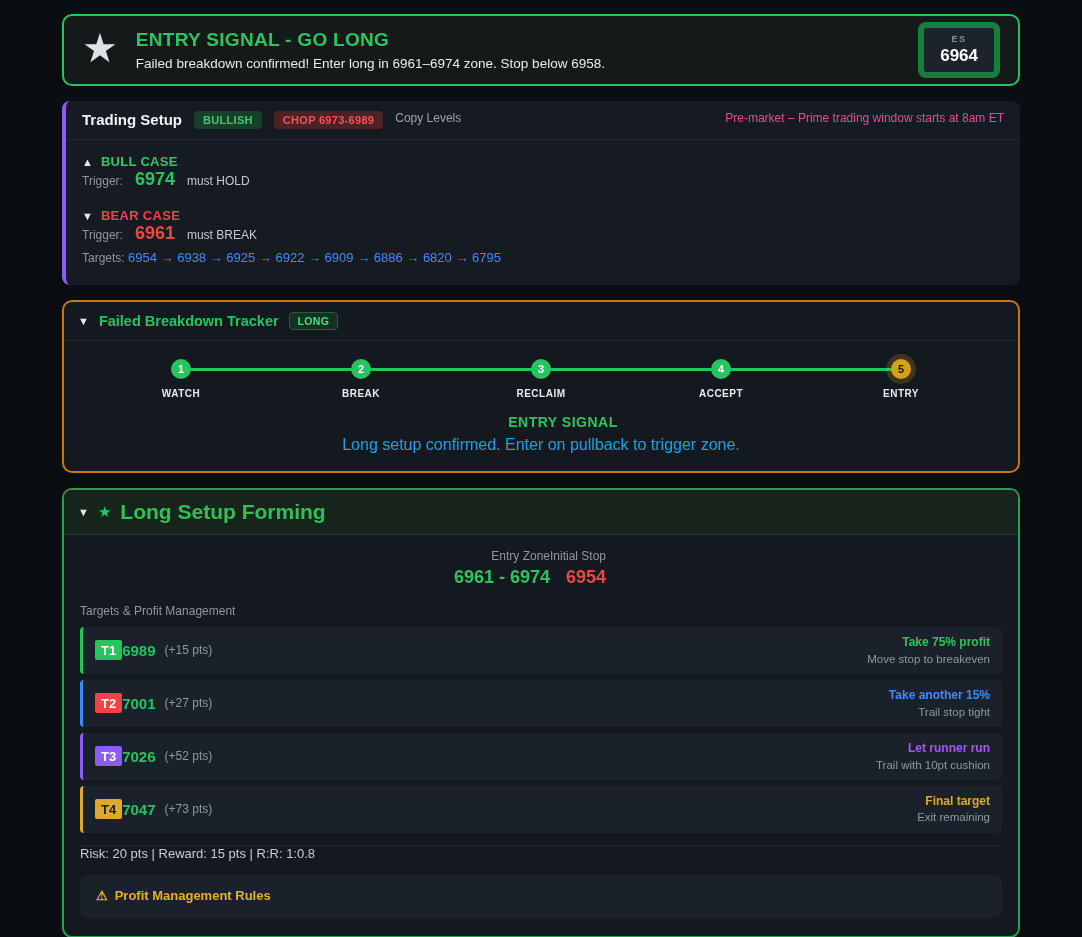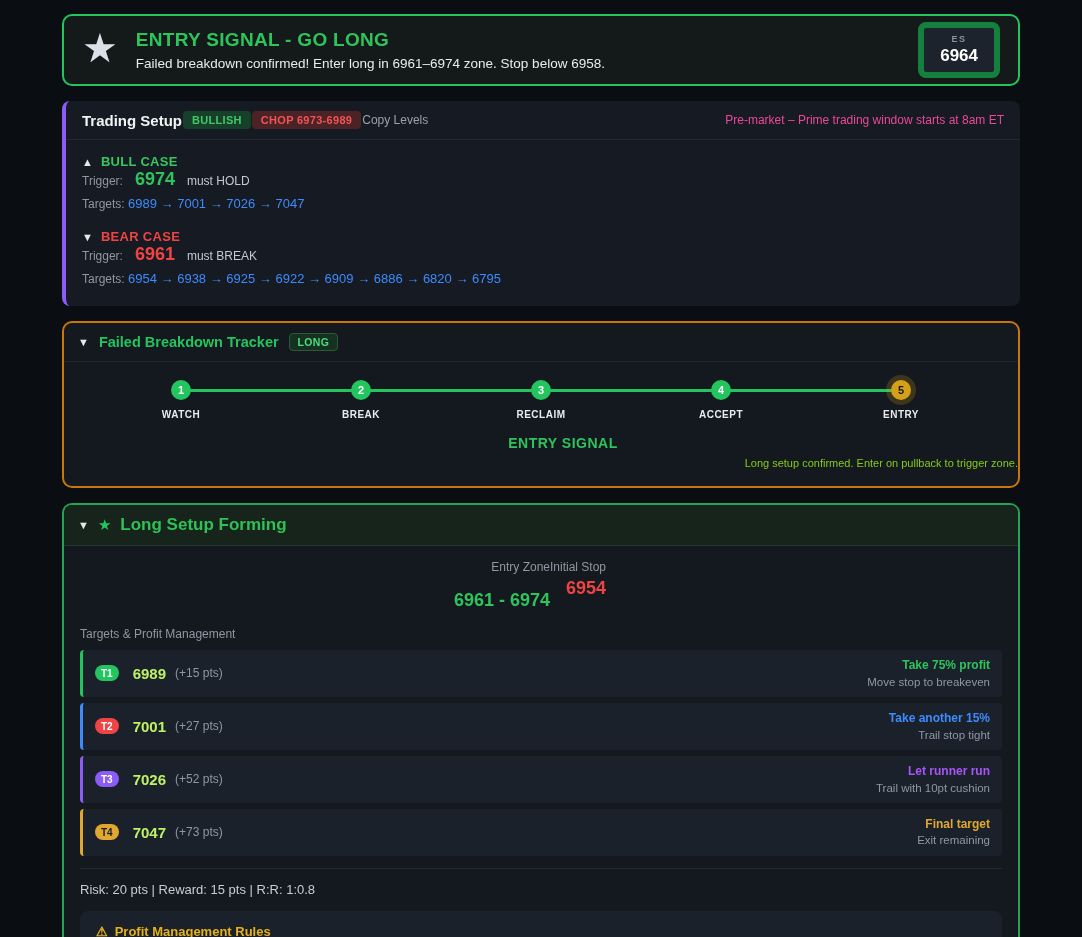--- a/index.html
+++ b/index.html
@@ -26,21 +26,21 @@
   }
   .es-sym { font-size:9px; color:#8a919e; letter-spacing:1.5px; font-weight:bold; }
   .es-price { font-size:17px; font-weight:bold; color:#ffffff; margin-top:2px; }
 
   
   .panel { background:#161a22; border-radius:8px; margin-top:15px; }
 
   
   .setup { border-left:4px solid #8b5cf6; overflow:hidden; }
   .setup-header {
-    display:flex; align-items:center; gap:1px;
+    display:flex; gap:12px;
     padding:10px 16px; border-bottom:1px solid #222834;
   }
   .setup-title { font-size:15px; font-weight:bold; color:#f1f3f5; }
   .badge { font-size:11px; font-weight:bold; padding:3px 9px; border-radius:4px; letter-spacing:.3px; }
   .badge-bullish { background:#17402a; color:#41c768; }
   .badge-chop { background:#4b2226; color:#f15555; }
   .copy-levels { font-size:12px; color:#9aa2ad; cursor:pointer; }
   .session-note { margin-left:auto; font-size:12px; color:#ec4899; }
   .setup-body { padding:14px 16px 20px 16px; }
   .case-head { display:flex; align-items:center; gap:8px; }
@@ -67,61 +67,61 @@
   .step { display:flex; flex-direction:column; align-items:center; width:70px; position:relative; }
   .step-circle {
     width:20px; height:20px; border-radius:50%; background:#22c55e; color:#fff;
     display:flex; align-items:center; justify-content:center;
     font-size:11px; font-weight:bold; z-index:1;
   }
   .step.current .step-circle { background:#d4a017; color:#14181f; box-shadow:0 0 0 5px rgba(212,160,23,.22); }
   .step-label { margin-top:9px; font-size:10px; font-weight:bold; color:#e8eaed; letter-spacing:.5px; }
   .tracker-status { text-align:center; margin:15px 0 17px 0; }
   .status-title { color:#2ec45c; font-size:14px; font-weight:bold; letter-spacing:.5px;margin-left:44px; }
-  .status-text { color:#84cc16; font-size:11px; margin-top:6px;text-align:right; }
+  .status-text { color:#0ea5e9; font-size:16px; margin-top:6px; }
 
   
   .longsetup { border:2px solid #22a455; border-radius:10px; background:#14181f; overflow:hidden; }
   .ls-header {
     display:flex; align-items:center; gap:9px; padding:10px 14px;
     background:#16241c; border-bottom:1px solid #1f3a29;
   }
   .ls-header .tri { font-size:11px; }
   .ls-star { color:#22c55e; font-size:15px; }
-  .ls-title { color:#2fc156; font-size:17px; font-weight:bold; }
+  .ls-title { color:#2fc156; font-size:21px; font-weight:bold; }
   .ls-body { padding:14px 16px 18px 16px; }
   .ls-grid { display:flex;text-align:right; }
   .ls-col1 { width:470px; }
   .ls-label { font-size:12px; color:#8f97a3; }
-  .ls-entry { font-size:18px; font-weight:bold; color:#2ec45c; margin-top:16px; }
+  .ls-entry { font-size:18px; font-weight:bold; color:#2ec45c; margin-top:4px; }
   .ls-stop { font-size:18px; font-weight:bold; color:#ef4444; margin-top:4px; }
   .tgt-label { margin:16px 0 9px 0; font-size:12px; color:#8f97a3; }
   .tgt-row {
     display:flex; align-items:center; background:#1b212b;
     border-radius:4px; padding:7px 12px; margin-bottom:6px; border-left:3px solid #22c55e;
   }
   .tgt-row.t1 { border-left-color:#22c55e; }
   .tgt-row.t2 { border-left-color:#3d8bfd; }
   .tgt-row.t3 { border-left-color:#8b5cf6; }
   .tgt-row.t4 { border-left-color:#e0a82e; }
-  .tgt-badge { font-size:10px; font-weight:bold; padding:2.5px 6px; border-radius:8px; color:#fff; }
+  .tgt-badge { font-size:13px; font-weight:bold; padding:2.5px 6px; border-radius:2px; color:#fff; }
   .t1 .tgt-badge { background:#22c55e; }
   .t2 .tgt-badge { background:#ef4444; }
   .t3 .tgt-badge { background:#8b5cf6; }
   .t4 .tgt-badge { background:#e0a82e; color:#1a1d26; }
-  .tgt-price { font-size:15px; font-weight:bold; color:#bef264; margin-left:14px; }
+  .tgt-price { font-size:15px; font-weight:bold; color:#22c55e; }
   .tgt-pts { font-size:12px; color:#8f97a3; margin-left:9px; }
   .tgt-right { margin-left:auto; text-align:right; line-height:1.4; }
   .tgt-action { font-size:12px; font-weight:bold; }
   .t1 .tgt-action { color:#2ec45c; }
   .t2 .tgt-action { color:#3d8bfd; }
   .t3 .tgt-action { color:#a855f7; }
   .t4 .tgt-action { color:#e0a82e; }
   .tgt-sub { font-size:11.5px; color:#8f97a3; }
-  .risk-line { margin-top:12px; padding-top:13px; border-top:1px solid #242a35; font-size:13px; color:#c7cdd6; }
+  .risk-line { margin-top:12px; border-top:1px solid #242a35; font-size:13px; color:#c7cdd6; }
   .rules-box { margin-top:14px; background:#1b212b; border-radius:8px; padding:13px 16px 15px 16px; }
   .rules-title { color:#e6b219; font-size:13px; font-weight:bold; display:flex; align-items:center; gap:7px; }
 </style>
 </head>
 <body>
 
 <div class="page">
 
   <div class="banner">
     <span class="star">★</span>
@@ -147,24 +147,20 @@
       <div class="case-block bull">
         <div class="case-head">
           <span class="tri">▲</span>
           <span class="case-label">BULL CASE</span>
         </div>
         <div class="trigger-row">
           <span>Trigger:</span>
           <span class="trigger-val">6974</span>
           <span class="trigger-cond">must HOLD</span>
         </div>
-        <div class="targets-row">
-          <span>Targets:</span>
-          <span class="vals">6989 → 7001 → 7026 → 7047</span>
-        </div>
       </div>
       <div class="case-block bear">
         <div class="case-head">
           <span class="tri">▼</span>
           <span class="case-label">BEAR CASE</span>
         </div>
         <div class="trigger-row">
           <span>Trigger:</span>
           <span class="trigger-val">6961</span>
           <span class="trigger-cond">must BREAK</span>

